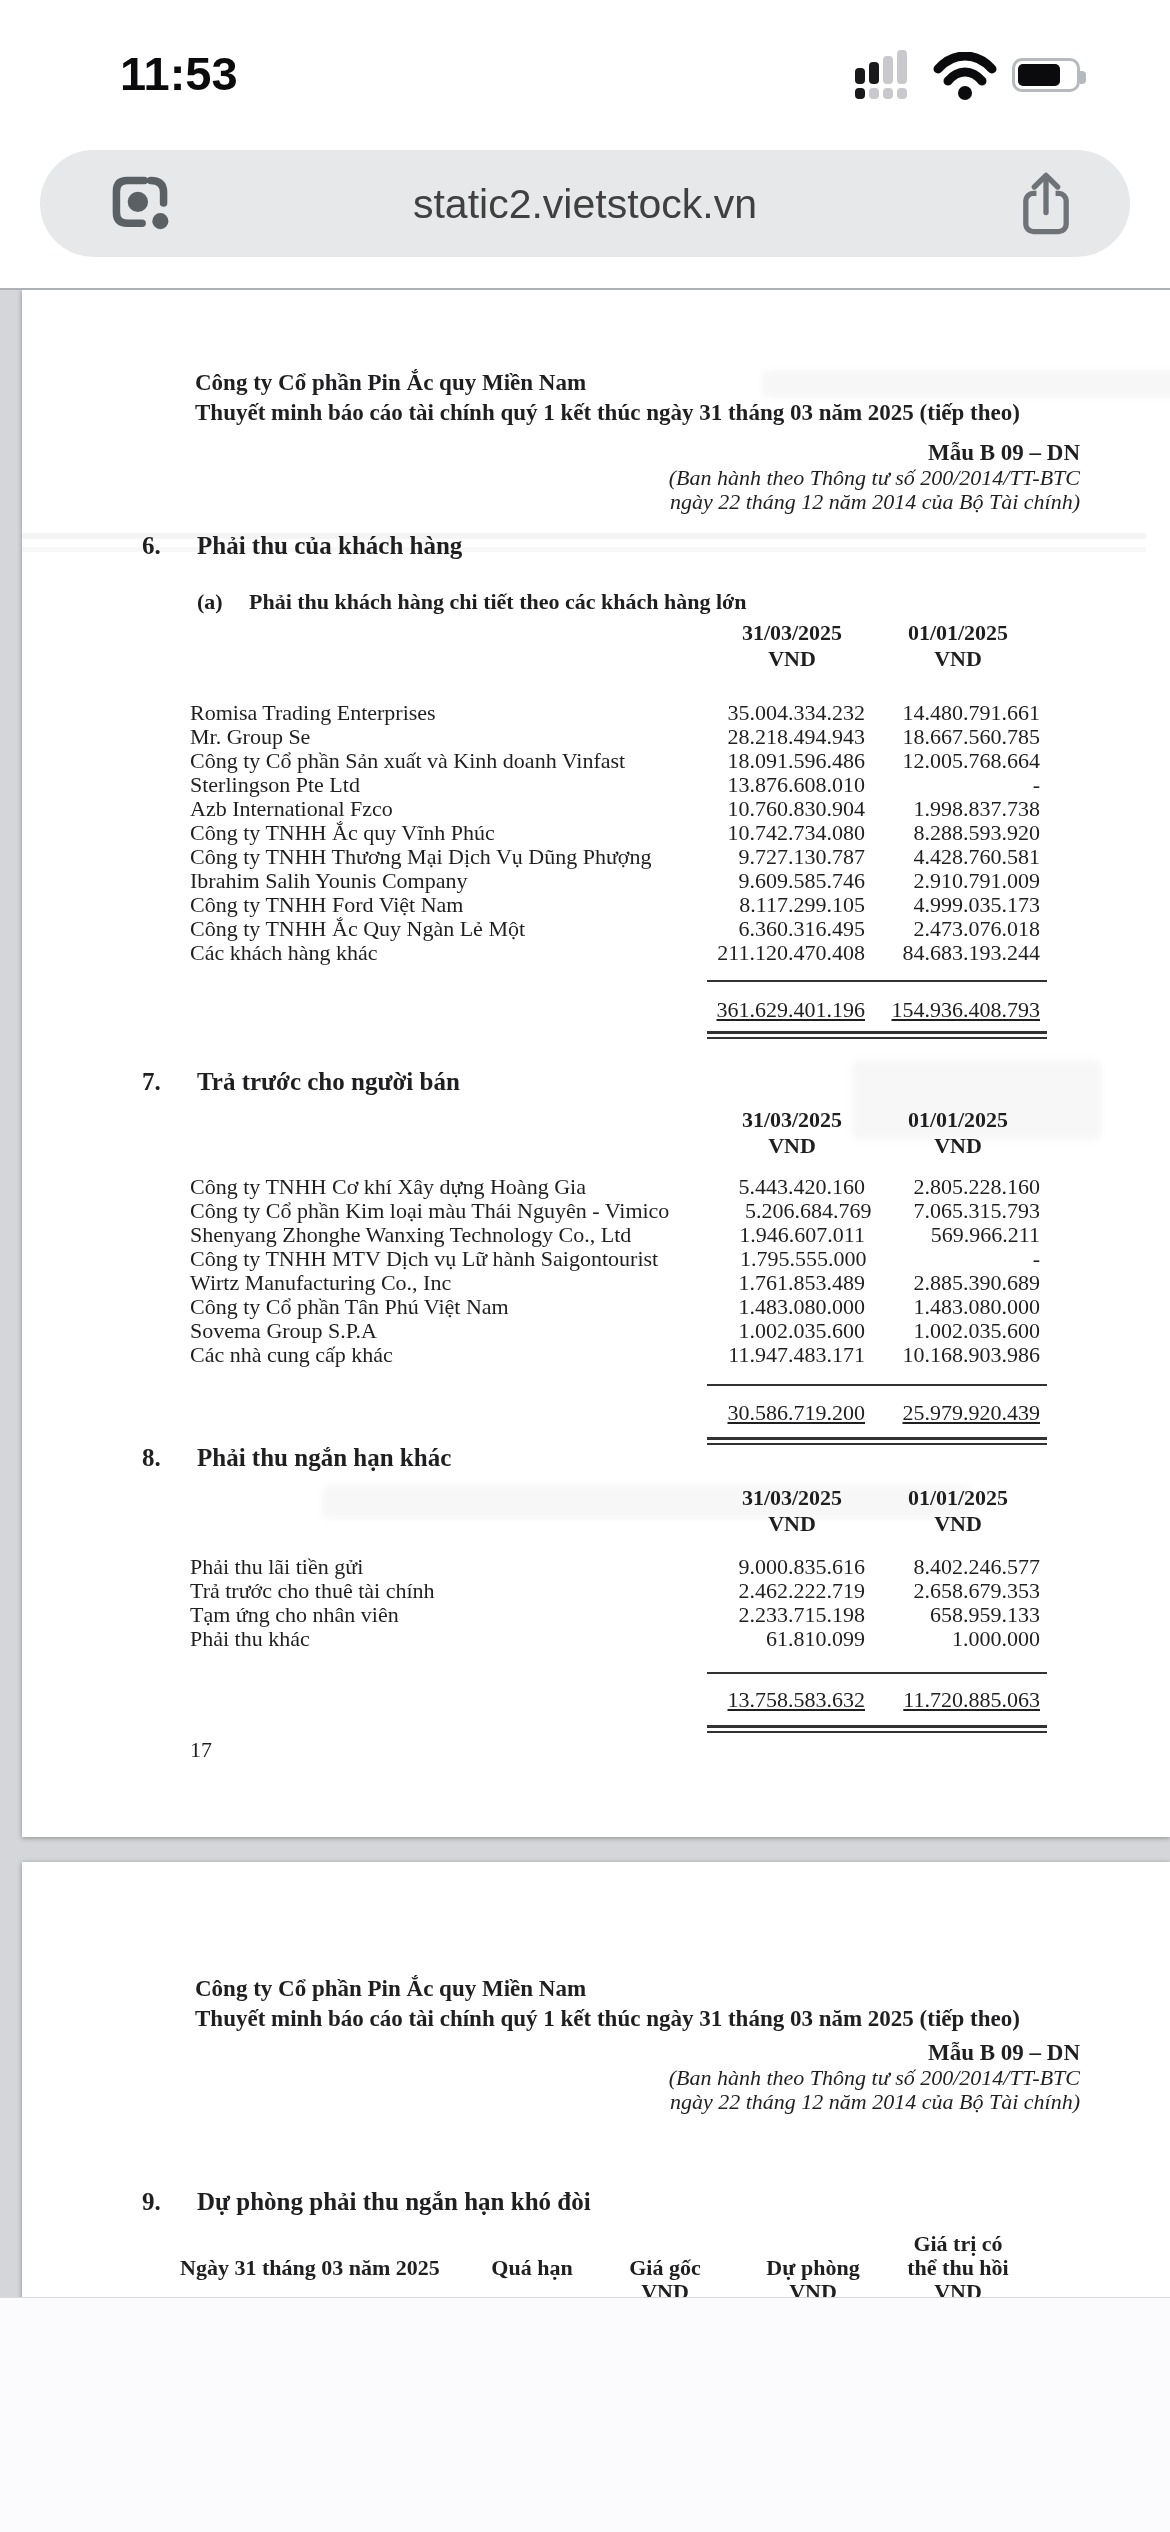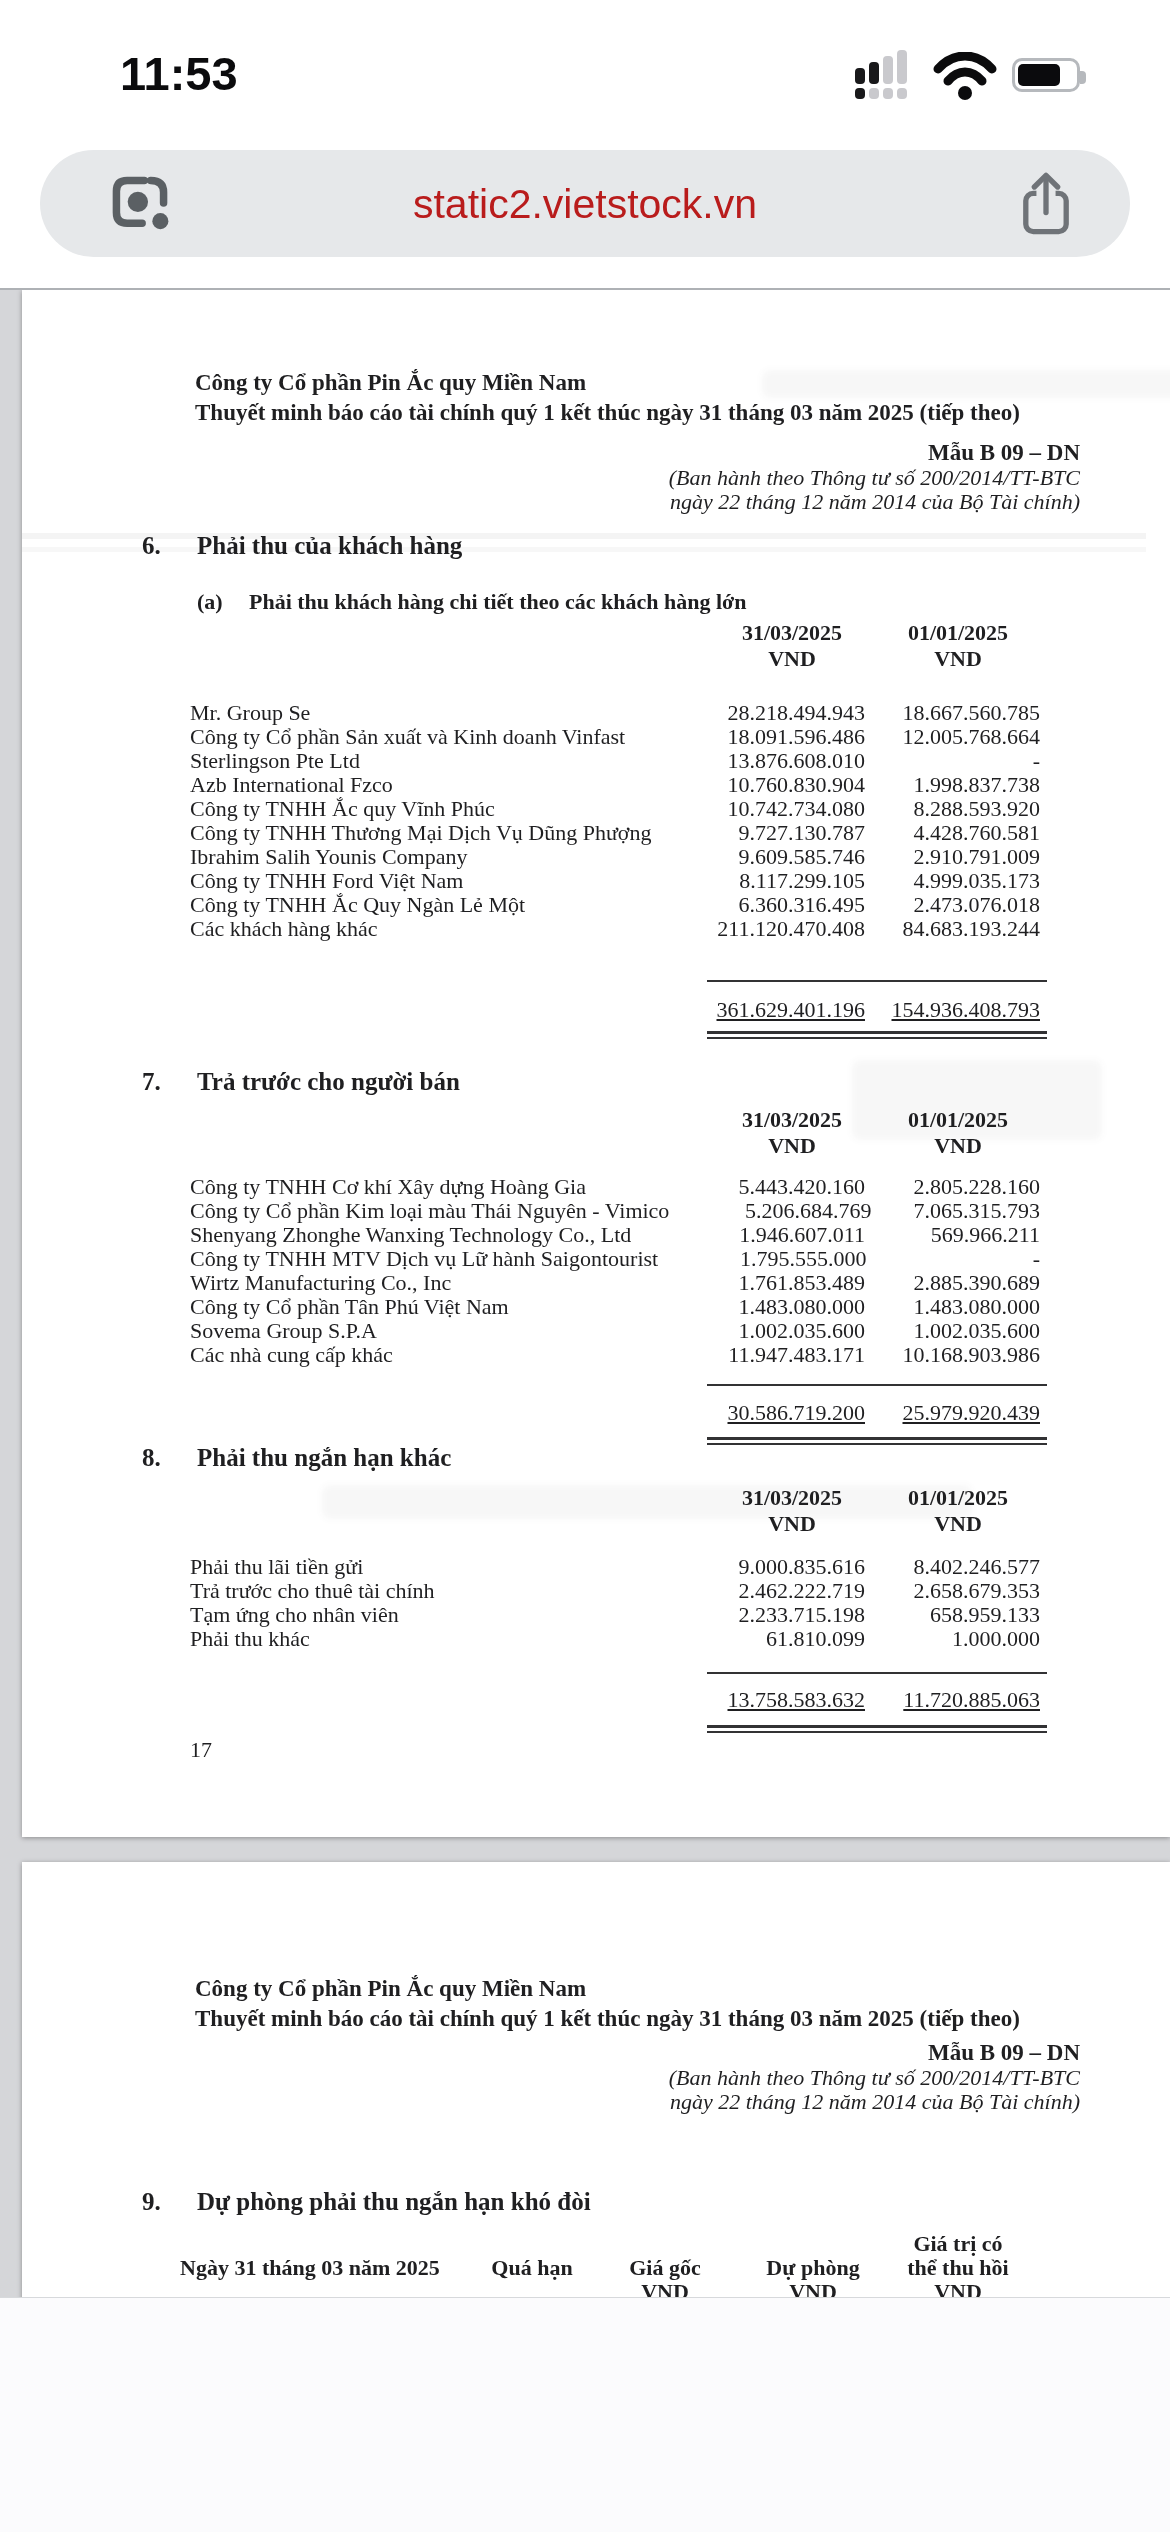--- a/index.html
+++ b/index.html
@@ -10,21 +10,21 @@
   .statusbar { position:absolute; top:0; left:0; width:1170px; height:110px; background:#fff; }
   .time { position:absolute; left:120px; top:46px; font-size:47px; font-weight:700; color:#0b0b0d; letter-spacing:0; }
   .sigbar { position:absolute; border-radius:4px; }
   .wifi-icon { position:absolute; left:933px; top:52px; }
   .battery { position:absolute; left:1012px; top:58px; width:68px; height:34px; border:3px solid #b6b9bd; border-radius:10px; }
   .battery .fill { position:absolute; left:3px; top:3px; width:42px; height:22px; background:#0b0b0d; border-radius:5px; }
   .battery .nub { position:absolute; right:-9px; top:10px; width:6px; height:13px; background:#b6b9bd; border-radius:0 4px 4px 0; }
 
   
   .urlpill { position:absolute; left:40px; top:150px; width:1090px; height:107px; background:#e6e8ea; border-radius:54px; }
-  .url-text { position:absolute; left:0; top:31px; width:100%; text-align:center; font-size:41px; color:#b91c1c; }
+  .url-text { position:absolute; left:0; top:31px; width:100%; text-align:center; font-size:41px; color:#404040; }
   .lens-btn { position:absolute; left:70px; top:24px; width:60px; height:60px; }
   .share-btn { position:absolute; right:56px; top:20px; width:56px; height:68px; }
   .chrome-sep { position:absolute; left:0; top:288px; width:1170px; height:2px; background:#aeb1b5; }
 
   
   .viewport { position:absolute; left:0; top:290px; width:1170px; height:2007px; background:#d5d6d9; overflow:hidden; }
   .page { position:absolute; left:22px; width:1148px; background:#fff; box-shadow:0 1px 5px rgba(0,0,0,.35); }
   .page1 { top:0; height:1547px; }
   .page2 { top:1572px; height:760px; }
 
@@ -135,20 +135,25 @@
     <div class="colhead" style="left:665px; top:330px;">
       <div>31/03/2025</div>
         <div>VND</div>
     </div>
     <div class="colhead" style="left:831px; top:330px;">
       <div>01/01/2025</div>
         <div>VND</div>
     </div>
     <div class="trows" style="top:411px;">
 
+        <div class="trow">
+          <span class="tname">Romisa Trading Enterprises</span>
+          <span class="tv1">35.004.334.232</span>
+          <span class="tv2">14.480.791.661</span>
+        </div>
 
         <div class="trow">
           <span class="tname">Mr. Group Se</span>
           <span class="tv1">28.218.494.943</span>
           <span class="tv2">18.667.560.785</span>
         </div>
 
         <div class="trow">
           <span class="tname">Công ty Cổ phần Sản xuất và Kinh doanh Vinfast</span>
           <span class="tv1">18.091.596.486</span>

